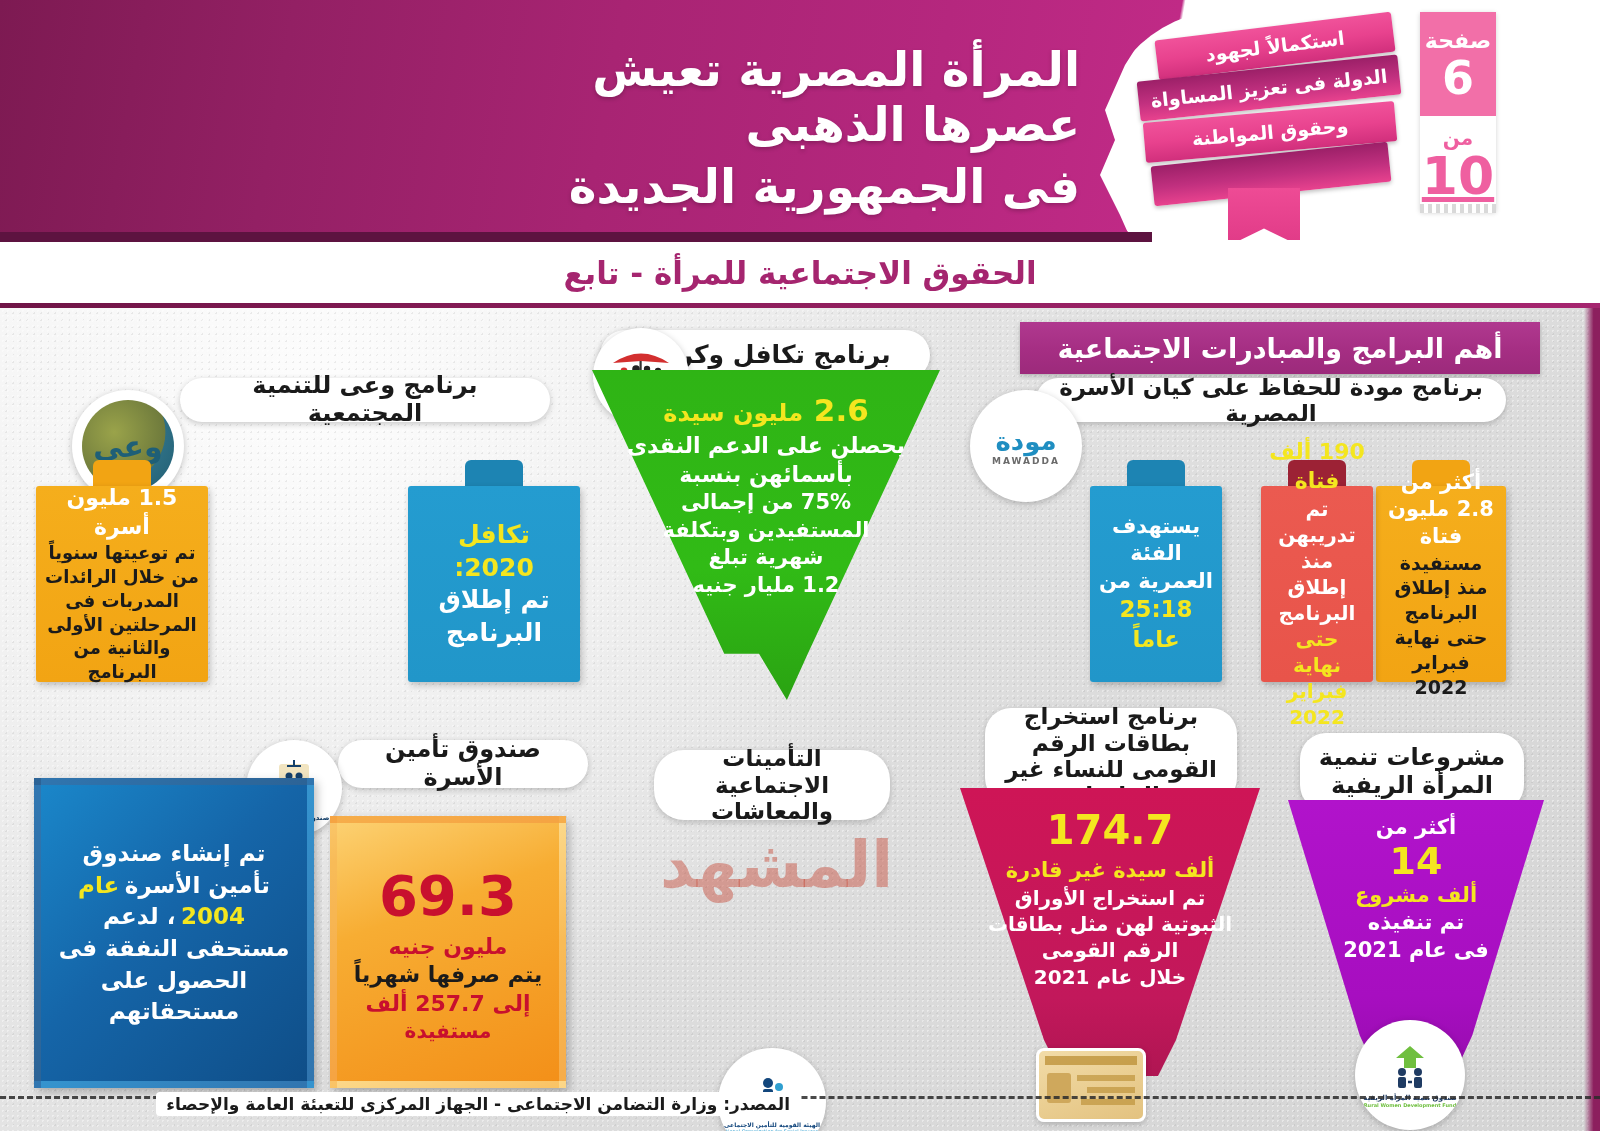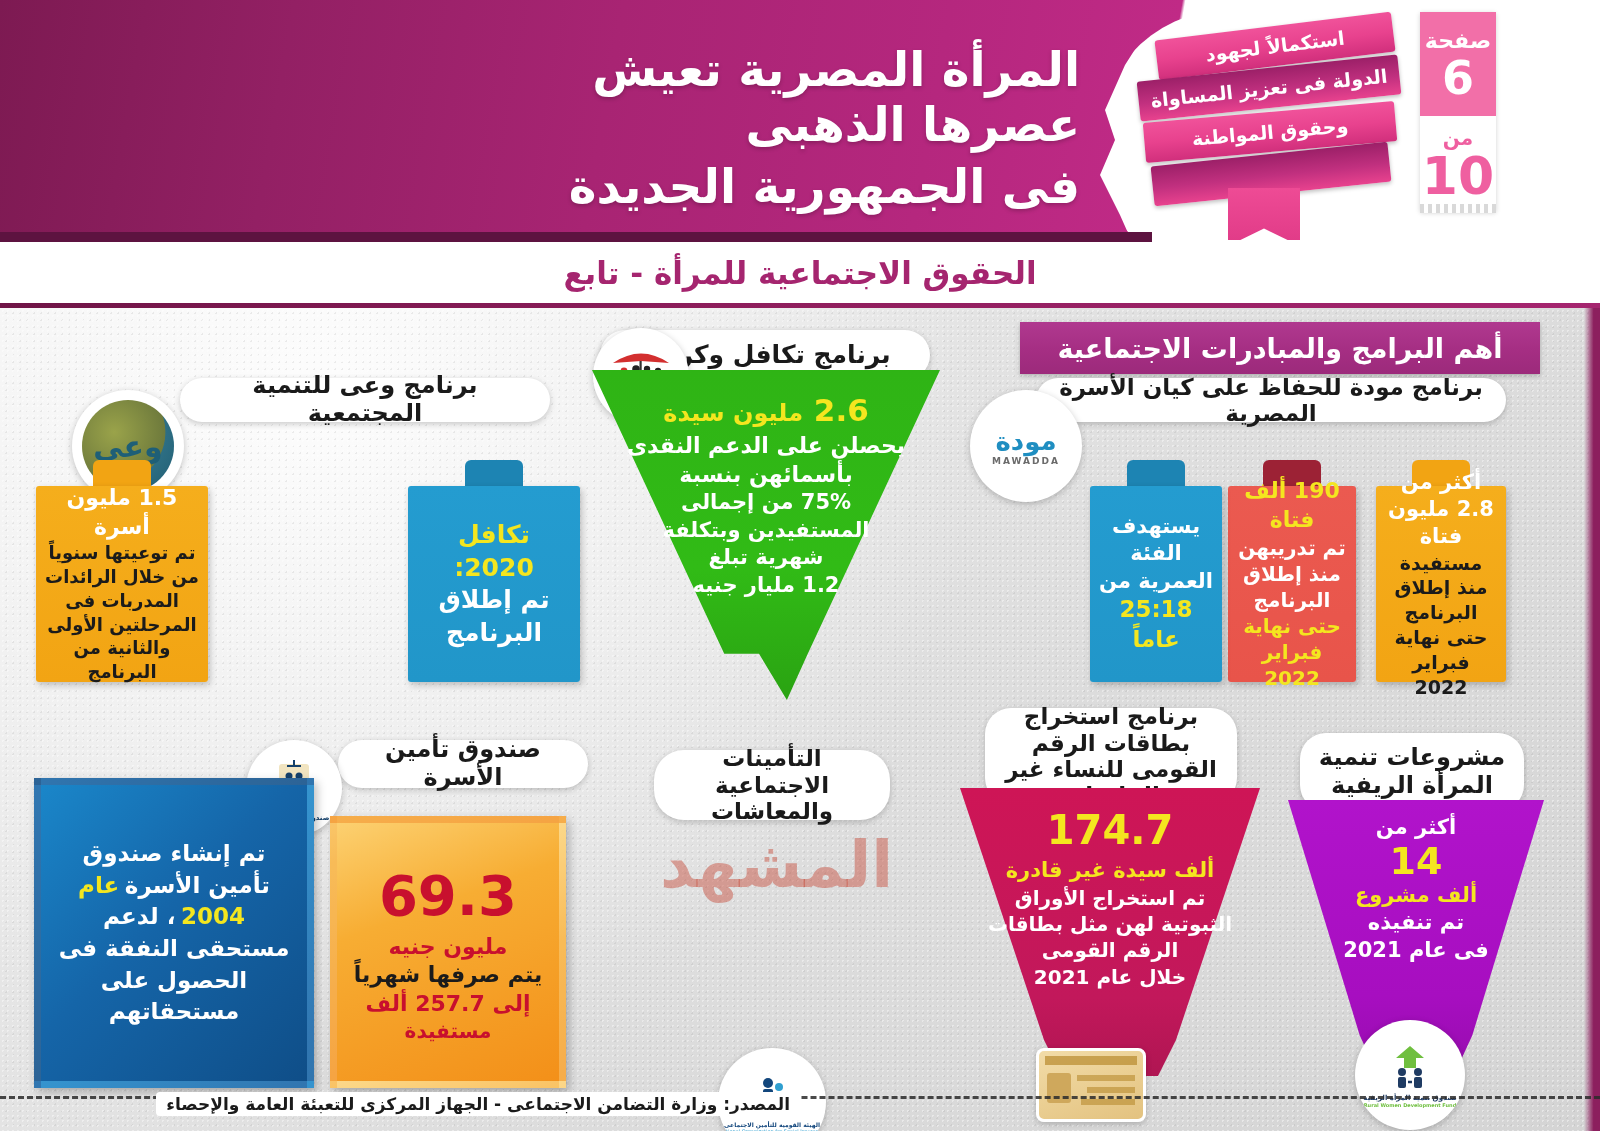--- a/index.html
+++ b/index.html
@@ -126,21 +126,21 @@
     align-items: center; justify-content: center;
   }
   .pb-top .lbl { color: #ffffff; font-size: 22px; font-weight: bold; }
   .pb-top .num { color: #ffffff; font-size: 46px; font-weight: bold; line-height: 1; margin-top: 2px; }
   .pb-bot {
     position: absolute; left: 0; top: 104px; width: 76px; height: 96px;
     background: #ffffff; display: flex; flex-direction: column;
     align-items: center; justify-content: center;
   }
   .pb-bot .lbl { color: #ef5fa0; font-size: 20px; font-weight: bold; }
-  .pb-bot .num { color: #ef5fa0; font-size: 52px; font-weight: bold; line-height: 1; }
+  .pb-bot .num { color: #ef5fa0; font-size: 52px; font-weight: bold; line-height: 1; text-decoration: underline; }
   .pb-tear {
     position: absolute; left: 0; bottom: -1px; width: 76px; height: 9px;
     background:
       repeating-linear-gradient(90deg, #d9d9d9 0 4px, #ffffff 4px 8px);
   }
 
   
   .subtitle-bar {
     position: absolute; left: 0; top: 242px; width: 1600px; height: 62px;
     background: #ffffff; display: flex; align-items: center; justify-content: center;
@@ -357,21 +357,21 @@
       <div class="tab" style="background:#f2a413;"></div>
       <div class="body" style="background:linear-gradient(180deg,#f5ae1c,#f2a413);">
         <p>
           <span class="hl-white" style="font-size:21px;">أكثر من</span><br>
           <span class="hl-white" style="font-size:21px;">2.8 مليون فتاة</span><br>
           <span class="hl-dark" style="font-size:19px;">مستفيدة منذ إطلاق البرنامج حتى نهاية فبراير 2022</span>
         </p>
       </div>
     </div>
 
-    <div class="tagcard" style="right:244px; top:178px; width:128px; height:196px;">
+    <div class="tagcard" style="right:227px; top:178px; width:112px; height:196px;">
       <div class="tab" style="background:#9c2235;"></div>
       <div class="body" style="background:linear-gradient(180deg,#eb5a50,#e8544a);">
         <p>
           <span class="hl-yellow" style="font-size:22px;">190 ألف فتاة</span><br>
           <span class="hl-white" style="font-size:20px;">تم تدريبهن منذ إطلاق البرنامج</span><br>
           <span class="hl-yellow" style="font-size:20px;">حتى نهاية فبراير 2022</span>
         </p>
       </div>
     </div>
 

